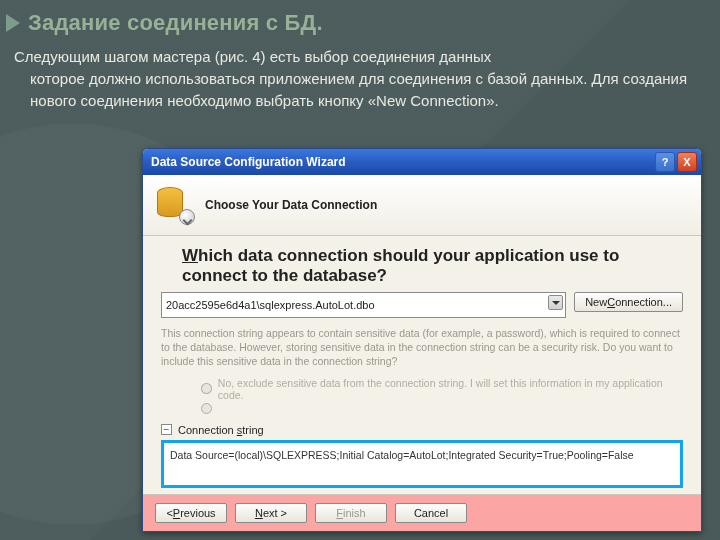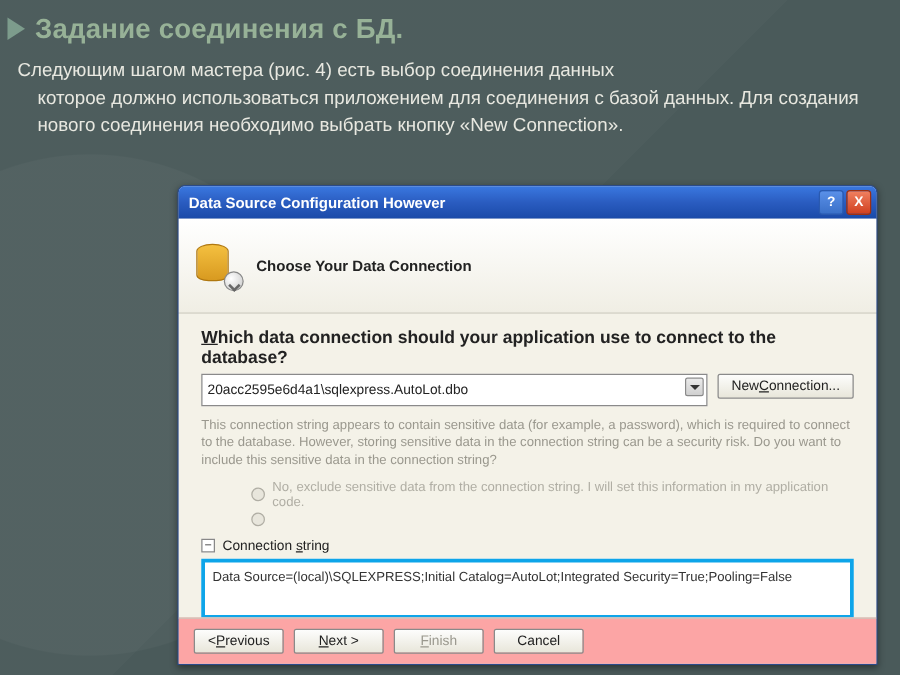--- a/index.html
+++ b/index.html
@@ -69,21 +69,21 @@
     width: 20px; height: 20px; margin-left: 2px;
     border-radius: 3px;
     display: flex; align-items: center; justify-content: center;
     font-size: 11px; font-weight: bold;
     color: #fff;
   }
   .tb-help { background: linear-gradient(#5a90e8,#3a70c8); border:1px solid #2a5ab0;}
   .tb-close { background: linear-gradient(#f08060,#d04020); border:1px solid #a03010;}
 
   .header-strip {
-    height: 76px;
+    height: 61px;
     background: linear-gradient(to bottom, #ffffff, #f0eee4);
     border-bottom: 1px solid #cac8bc;
     display: flex; align-items: center;
     padding-left: 14px; gap: 12px;
   }
   .db-icon {
     width: 36px; height: 36px; position: relative;
   }
   .db-icon .cyl {
     width: 26px; height: 30px;
@@ -104,21 +104,21 @@
     transform: rotate(-45deg);
   }
   .header-title { font-weight: bold; font-size: 12px; color: #222;}
 
   .content {
     flex: 1;
     padding: 10px 18px 4px 18px;
     background: #f4f2e8;
     overflow: hidden;
   }
-  .q-label { font-weight: bold; font-size: 14px; color: #222; margin-bottom: 6px;}
+  .q-label { font-weight: bold; font-size: 17px; color: #222; margin-bottom: 6px; margin-left: 21px;}
   .row-conn { display:flex; gap:8px; margin-bottom:8px; }
   .combo {
     flex:1; height:20px;
     background:#fff; border:1px solid #8a8a8a;
     display:flex; align-items:center; padding:12px 4px;
     font-size:11px; color:#222;
     position:relative;
   }
   .combo .chev {
     position:absolute; right:2px; top:2px;
@@ -180,21 +180,21 @@
   <div class="slide-title">Задание соединения с БД.</div>
 </div>
 
 <div class="slide-body">
   <p>Следующим шагом мастера (рис. 4) есть выбор соединения данных</p>
   <p class="indent">которое должно использоваться приложением для соединения с базой данных. Для создания нового соединения необходимо выбрать кнопку «New Connection».</p>
 </div>
 
 <div class="dialog">
   <div class="titlebar">
-    <span class="title">Data Source Configuration However</span>
+    <span class="title">Data Source Configuration Wizard</span>
     <div class="tb-btn tb-help">
         <span>?</span>
       </div>
     <div class="tb-btn tb-close">
         <span>X</span>
       </div>
   </div>
 
   <div class="header-strip">
     <div class="db-icon">

